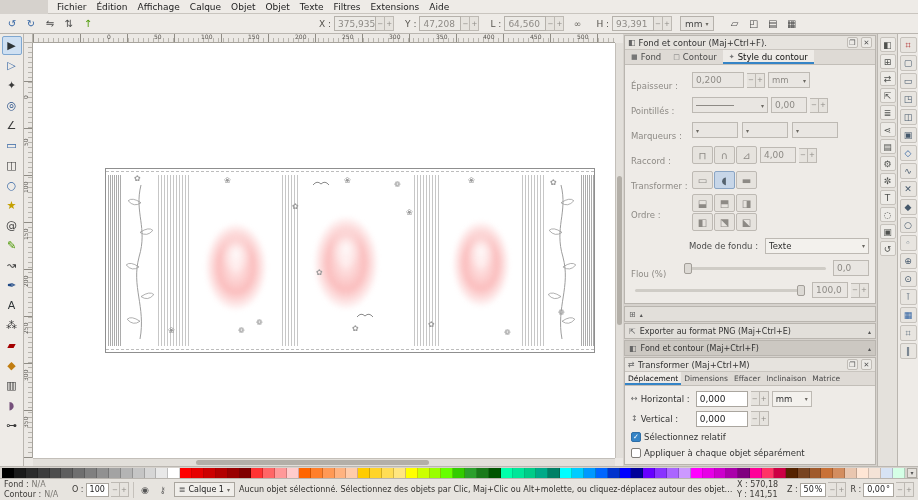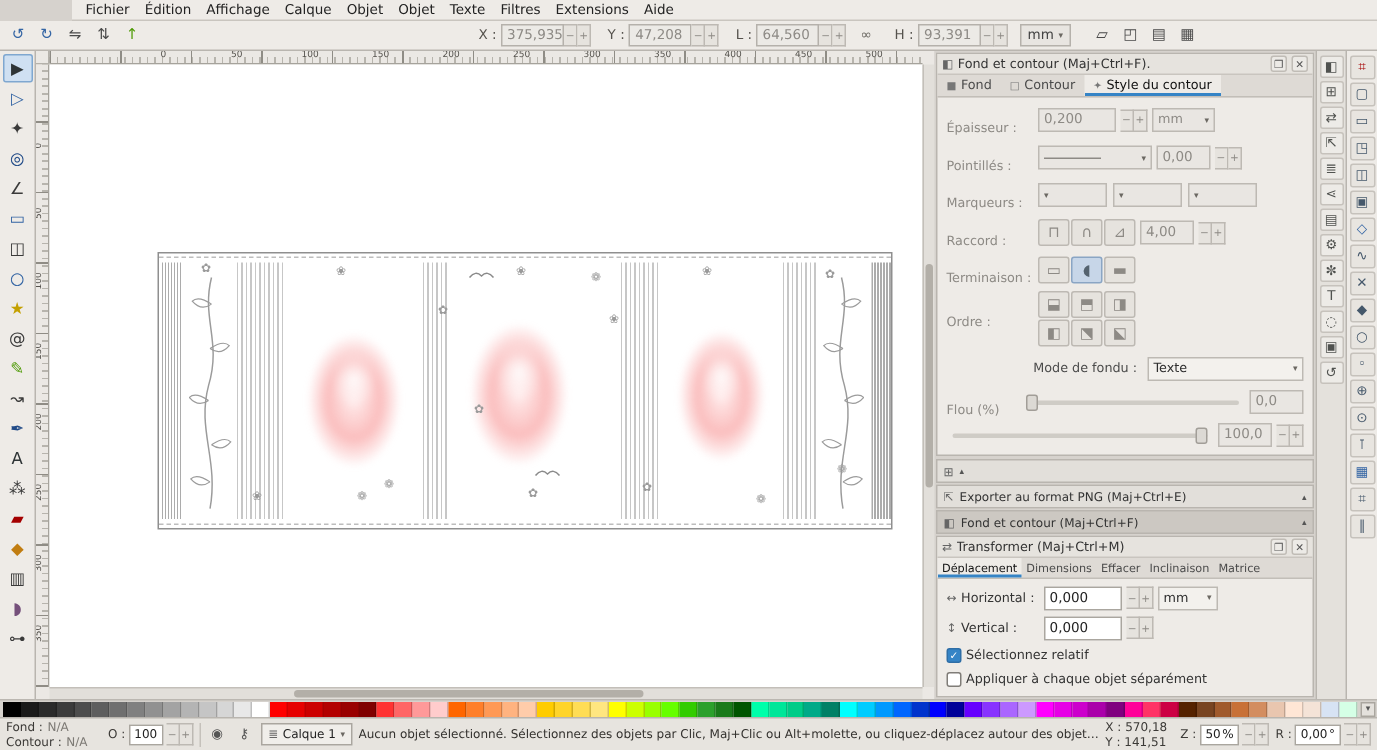--- a/index.html
+++ b/index.html
@@ -374,21 +374,21 @@
             </div>
           <div class="dnum sm">
               <span>4,00</span>
             </div>
           <div class="sp">
               <span>−</span>
               <span>+</span>
             </div>
         </div>
         <div class="row">
-          <span class="lbl">Terminaison :</span>
+          <span class="lbl">Transformer :</span>
           <div style="display:flex;gap:1px" id="cap-btns">
               <div class="tbtn">▭</div>
               <div class="tbtn pressed">◖</div>
               <div class="tbtn">▬</div>
             </div>
         </div>
         <div class="row" style="align-items:flex-start">
           <span class="lbl" style="padding-top:4px">Ordre :</span>
           <div class="btngrid" id="order-btns">
               <div class="tbtn">⬓</div>

